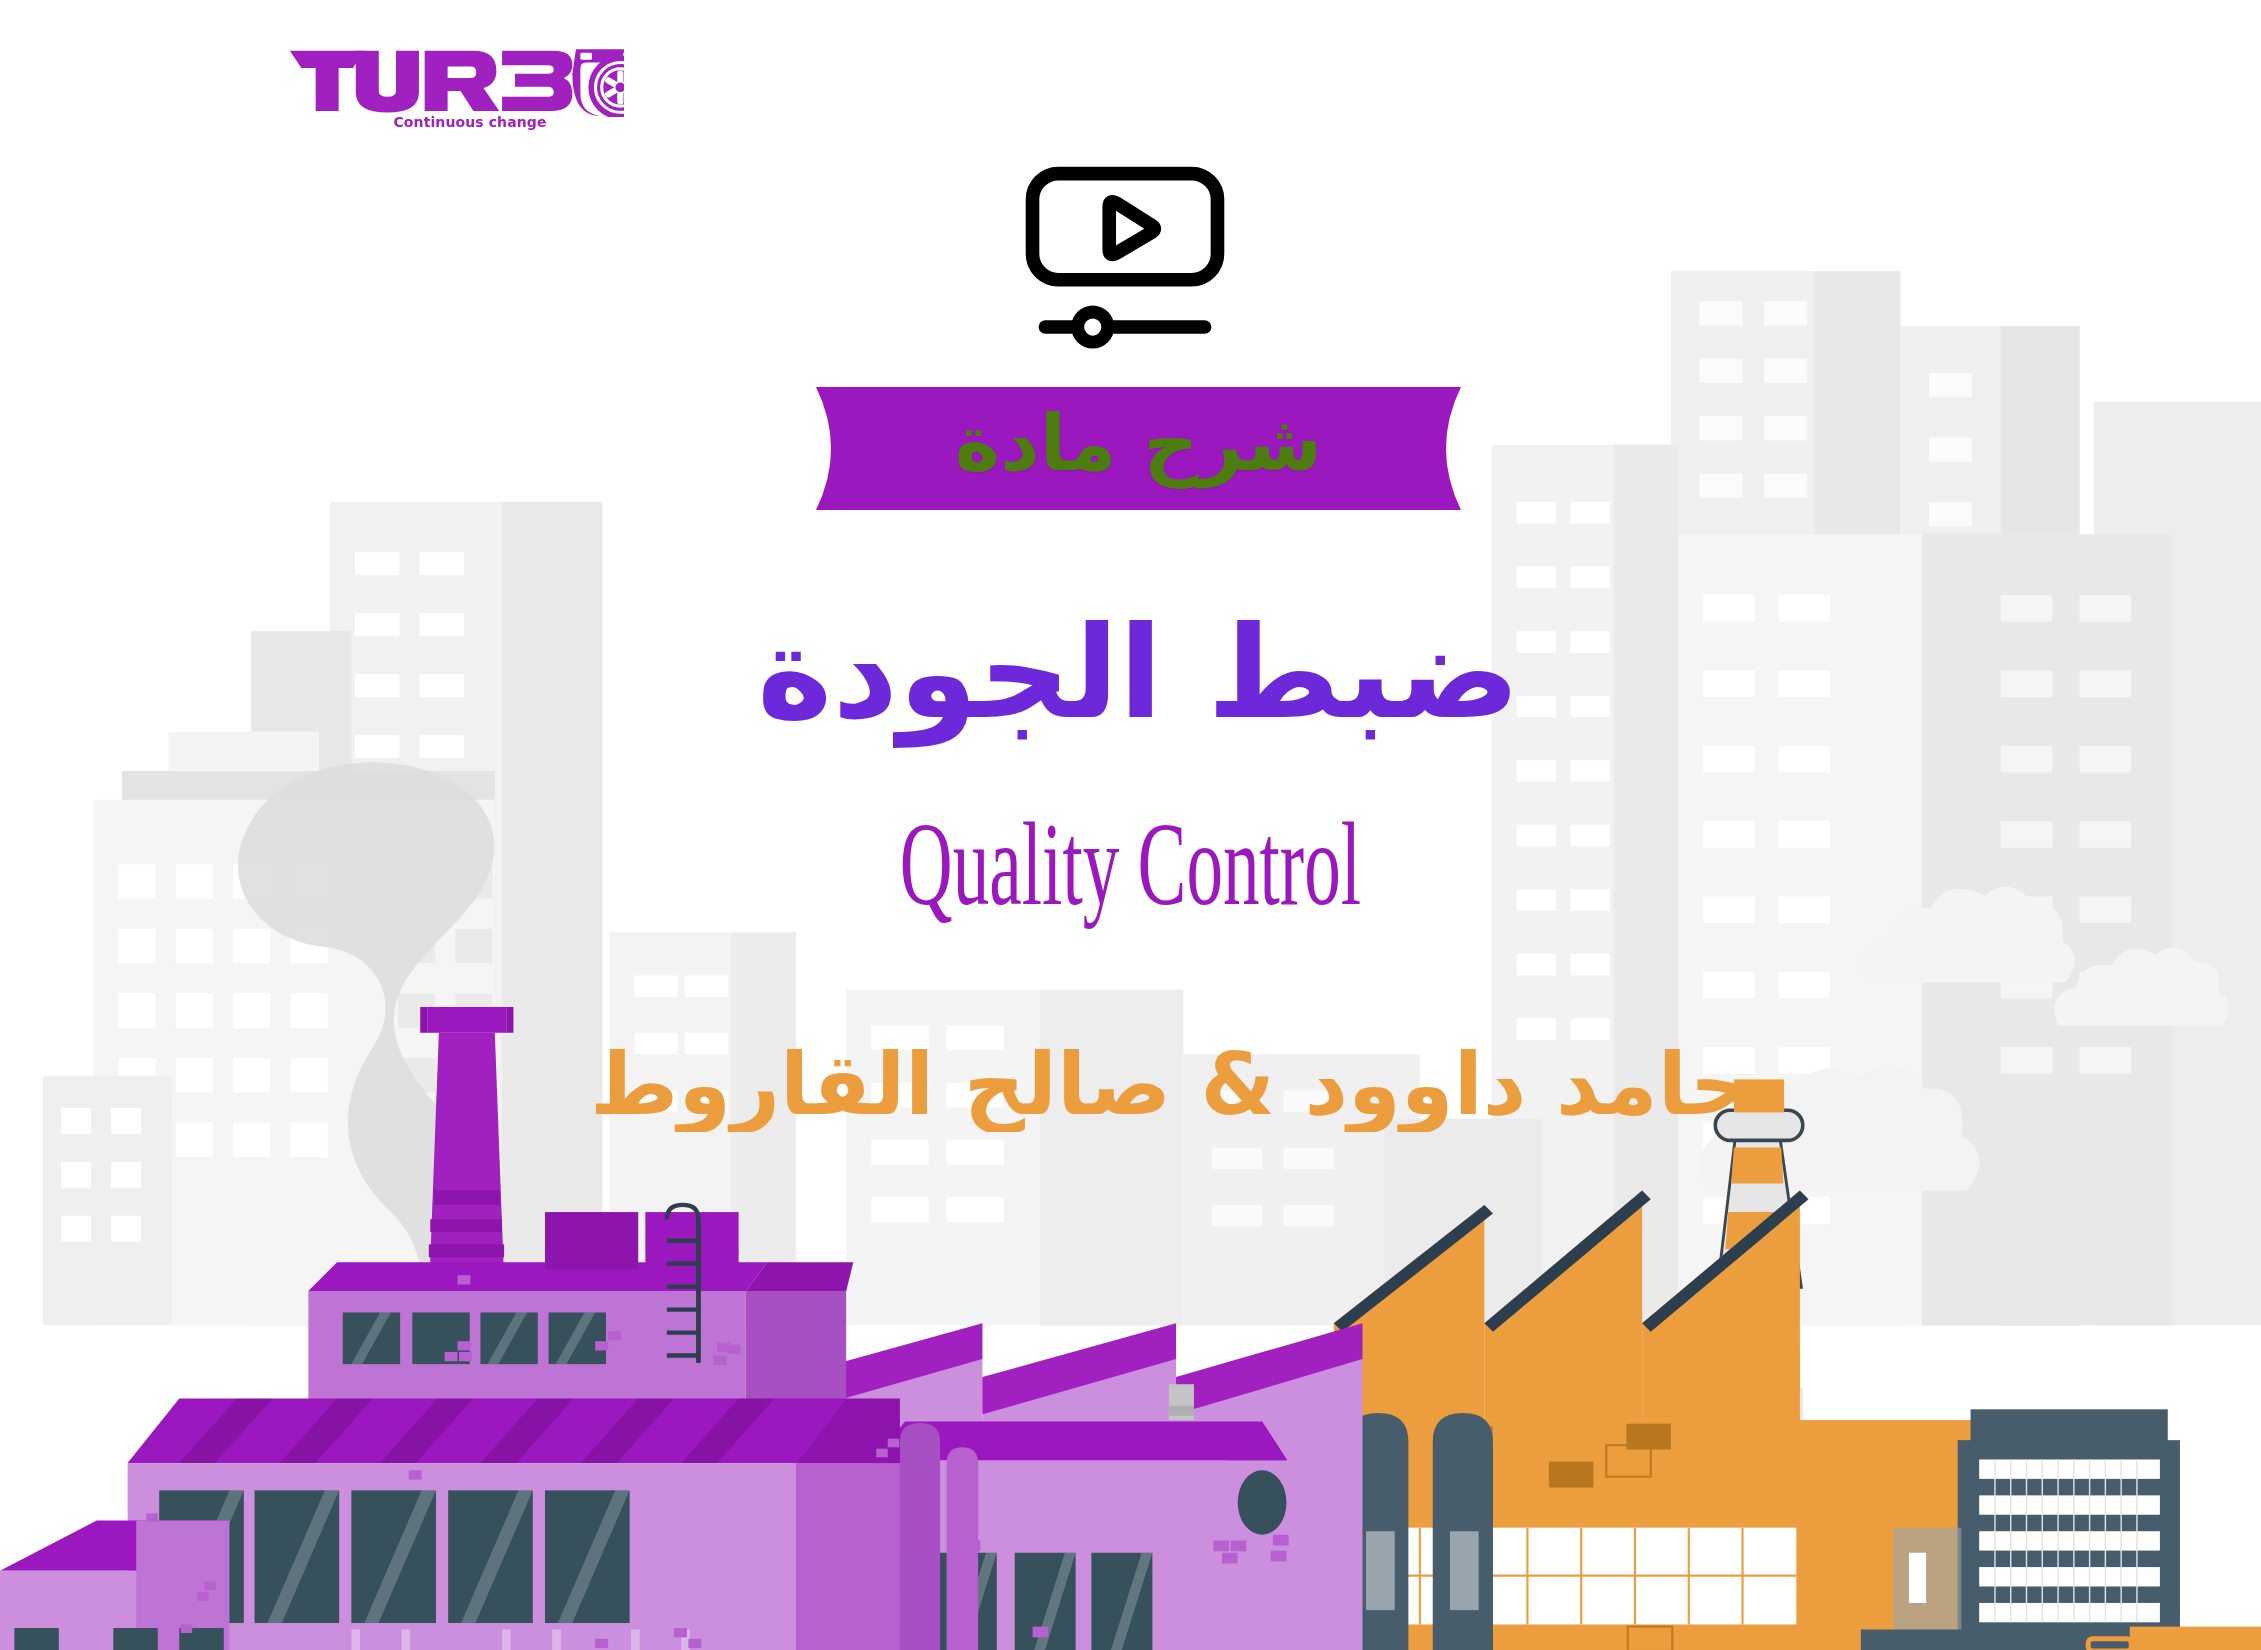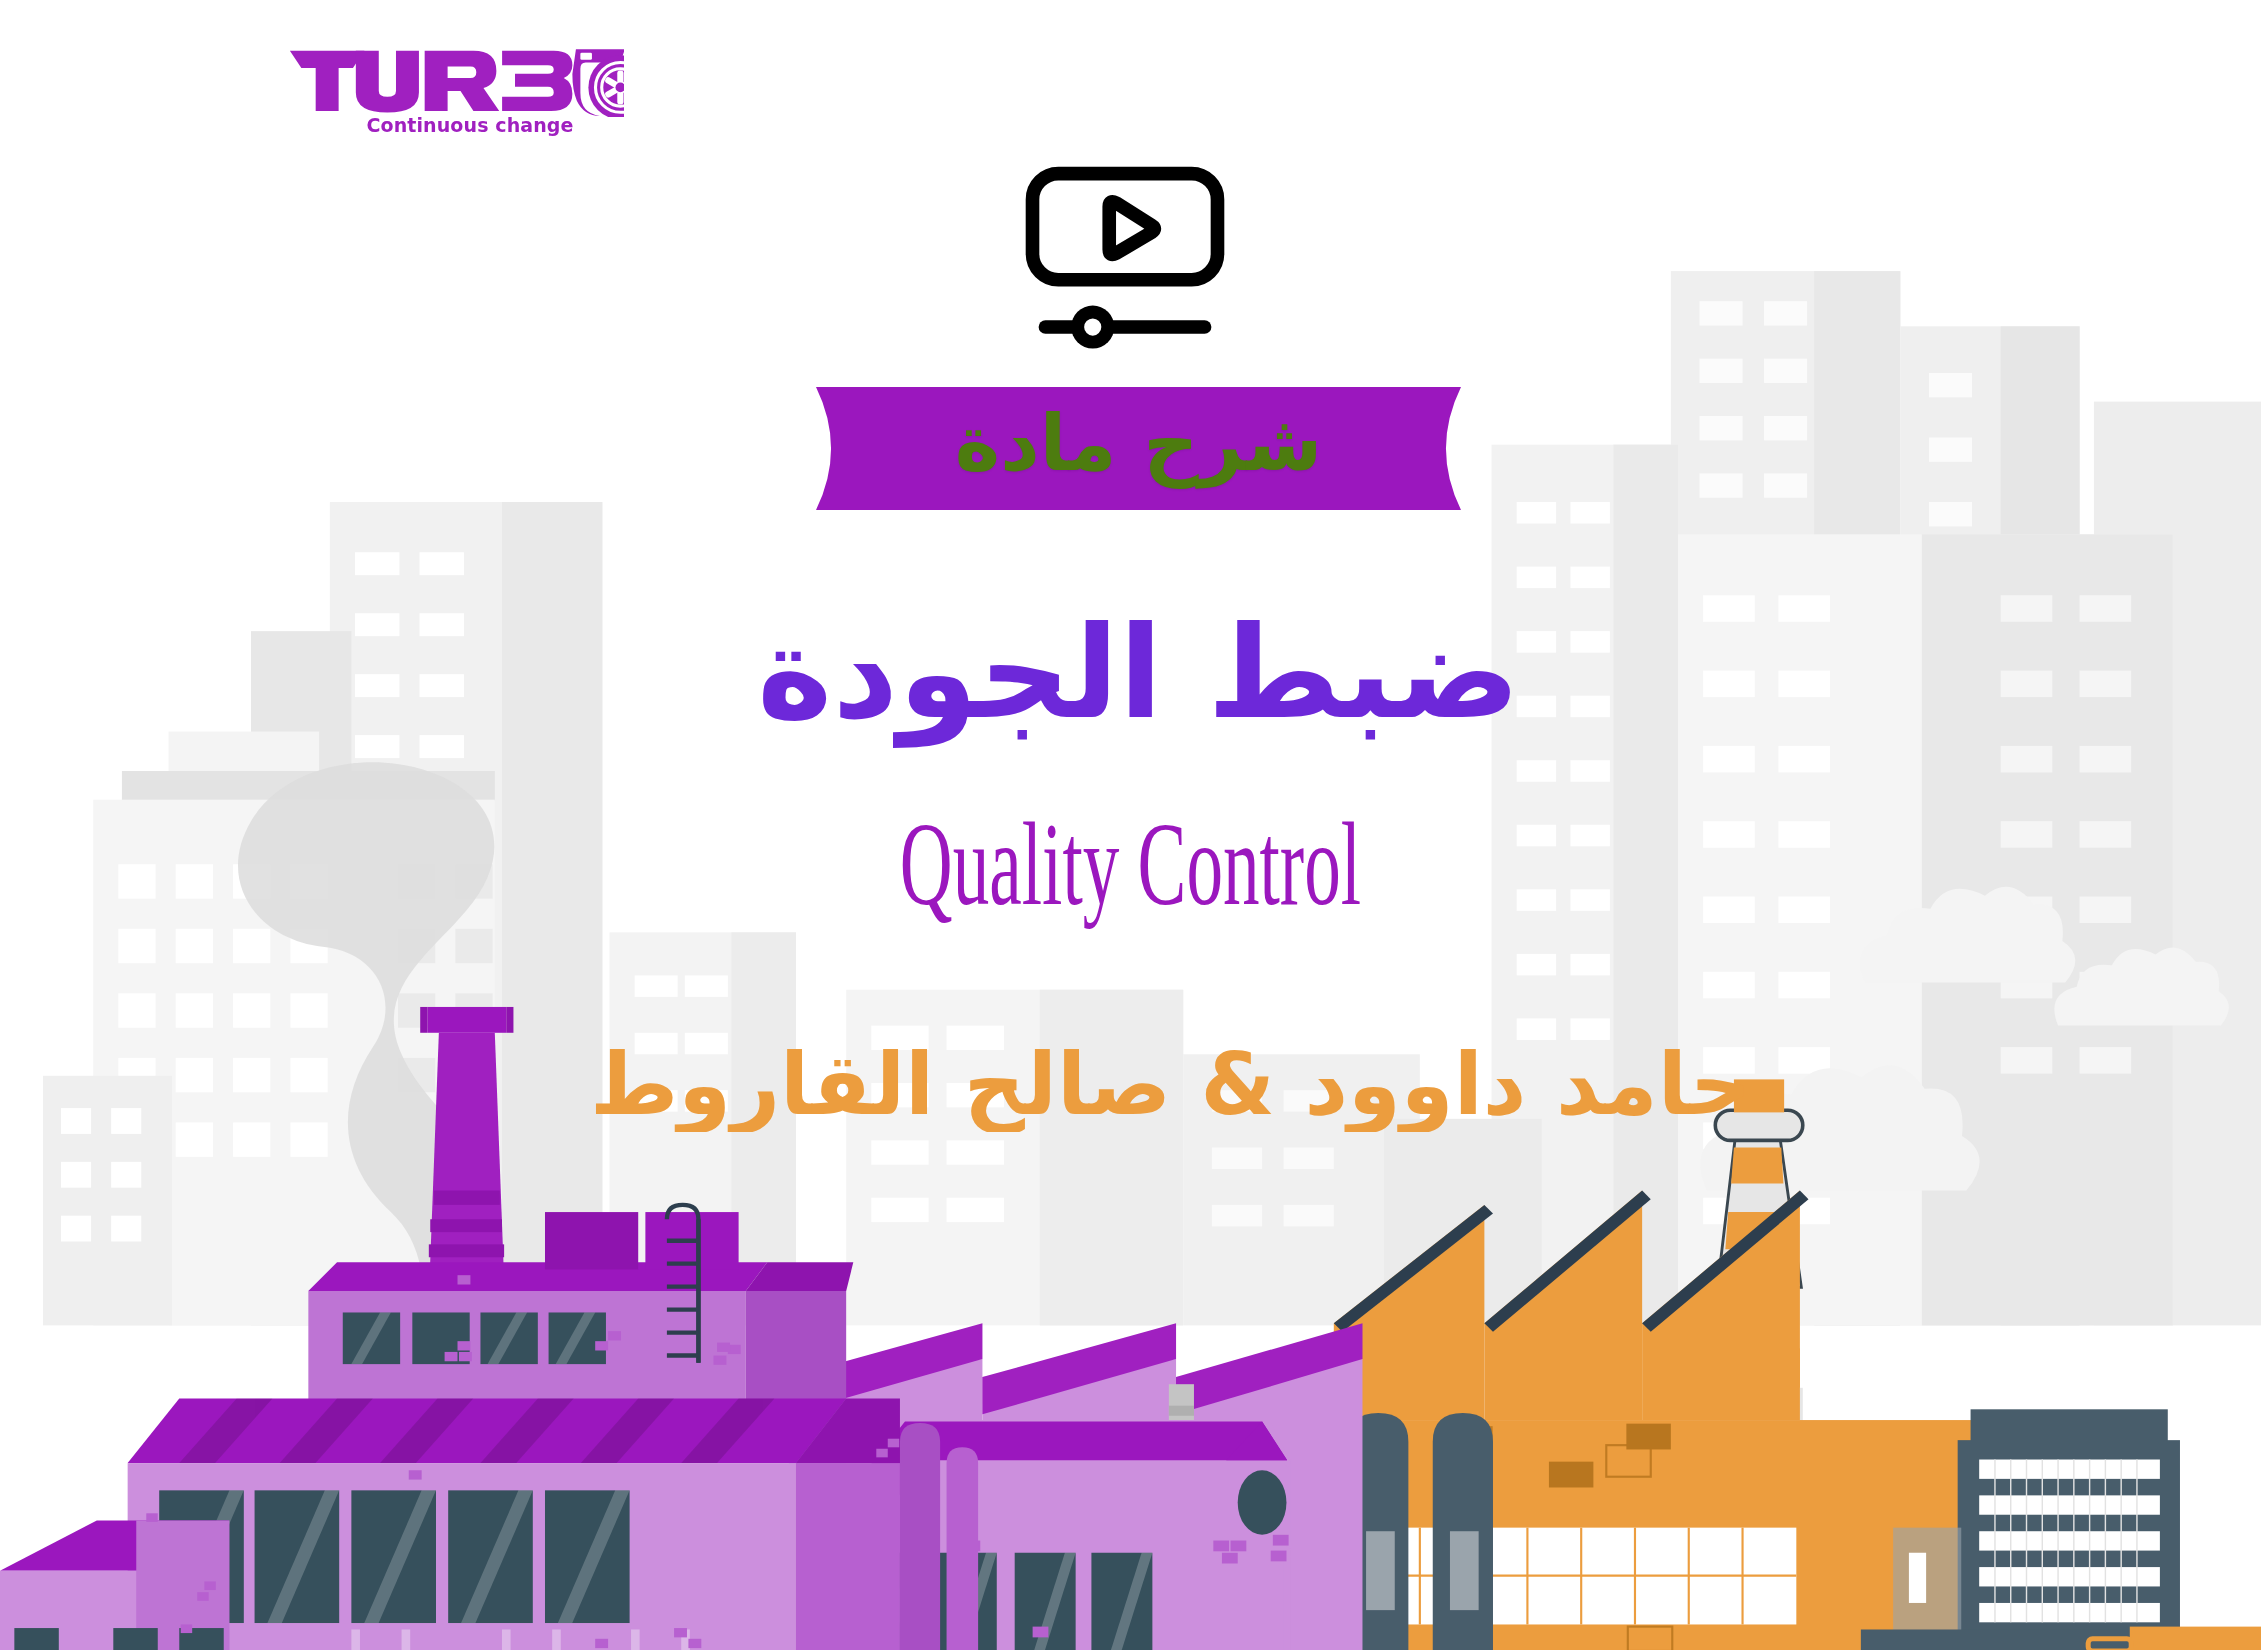--- a/index.html
+++ b/index.html
@@ -12,21 +12,21 @@
 
   
   #stage { position:absolute; inset:0; background:#ffffff; }
   .svg-layer { position:absolute; left:0; top:0; width:2261px; height:1651px; display:block; }
 
   
   #logo-block { position:absolute; left:287px; top:42px; width:337px; height:100px; }
   #logo-wordmark { position:absolute; left:0; top:0; width:337px; height:75px; }
   #logo-tagline {
     position:absolute; left:79px; top:72px; width:208px;
-    text-align:center; font-size:19px; font-weight:bold;
+    text-align:center; font-size:14px; font-weight:bold;
     color:#A020C0; letter-spacing:0.1px;
     font-family:"DejaVu Sans","Liberation Sans",sans-serif;
   }
 
   
   #video-icon { position:absolute; left:1021px; top:165px; width:208px; height:190px; }
 
   
   #banner { position:absolute; left:816px; top:387px; width:645px; height:123px; }
   #banner svg { display:block; width:645px; height:123px; }

